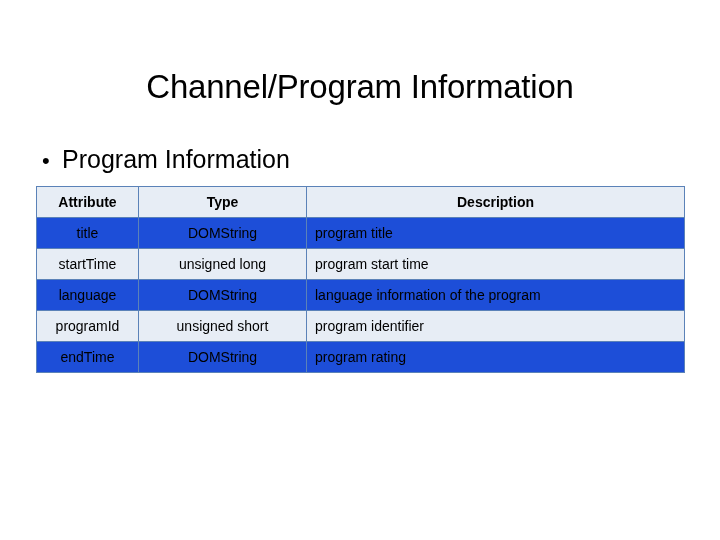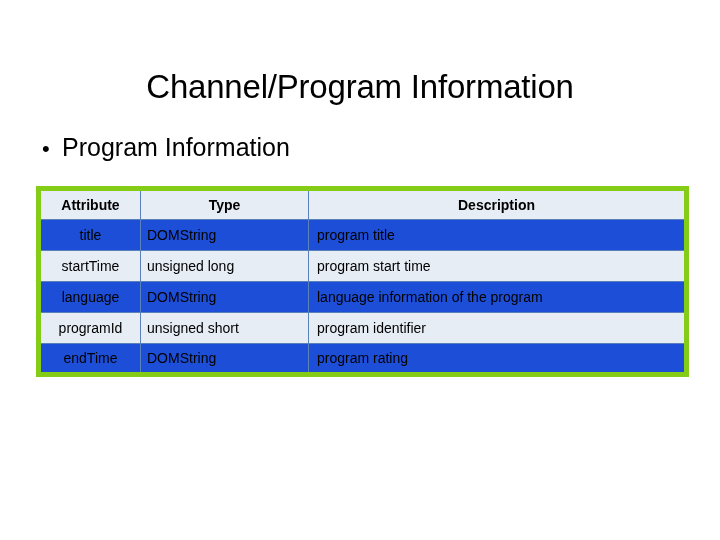--- a/index.html
+++ b/index.html
@@ -59,34 +59,35 @@
     width: 26px;
     flex: 0 0 26px;
     font-size: 22px;
     line-height: 32px;
     text-align: left;
     padding-left: 6px;
     box-sizing: border-box;
   }
   .bullet-text {
     white-space: nowrap;
+    margin-top: 12px;
   }
 
   
   #attribute-table-wrap {
     position: absolute;
     left: 36px;
     top: 186px;
     width: 648px;
   }
   table.attr-table {
     border-collapse: collapse;
     table-layout: fixed;
     width: 648px;
-    border: 5px solid #84cc16;
+    border: 1px solid #84cc16;
   }
   table.attr-table col.c-attr { width: 102px; }
   table.attr-table col.c-type { width: 168px; }
   table.attr-table col.c-desc { width: 378px; }
 
   table.attr-table th,
   table.attr-table td {
     border: 1px solid #5b82b8;
     height: 31px;
     padding: 0 6px;
@@ -106,21 +107,21 @@
   }
   table.attr-table thead th.desc-h {
     text-align: center;
   }
 
   
   table.attr-table tbody tr.band-dark td { background: #1d4ed8; }
   table.attr-table tbody tr.band-light td { background: #e7edf5; }
 
   table.attr-table td.cell-attr { text-align: center; }
-  table.attr-table td.cell-type { }
+  table.attr-table td.cell-type { text-align: center; }
   table.attr-table td.cell-desc { text-align: left; padding-left: 8px; }
 </style>
 </head>
 <body>
 
 <div id="slide">
 
   <h1 id="slide-title">Channel/Program Information</h1>
 
   <div id="bullet-list">

